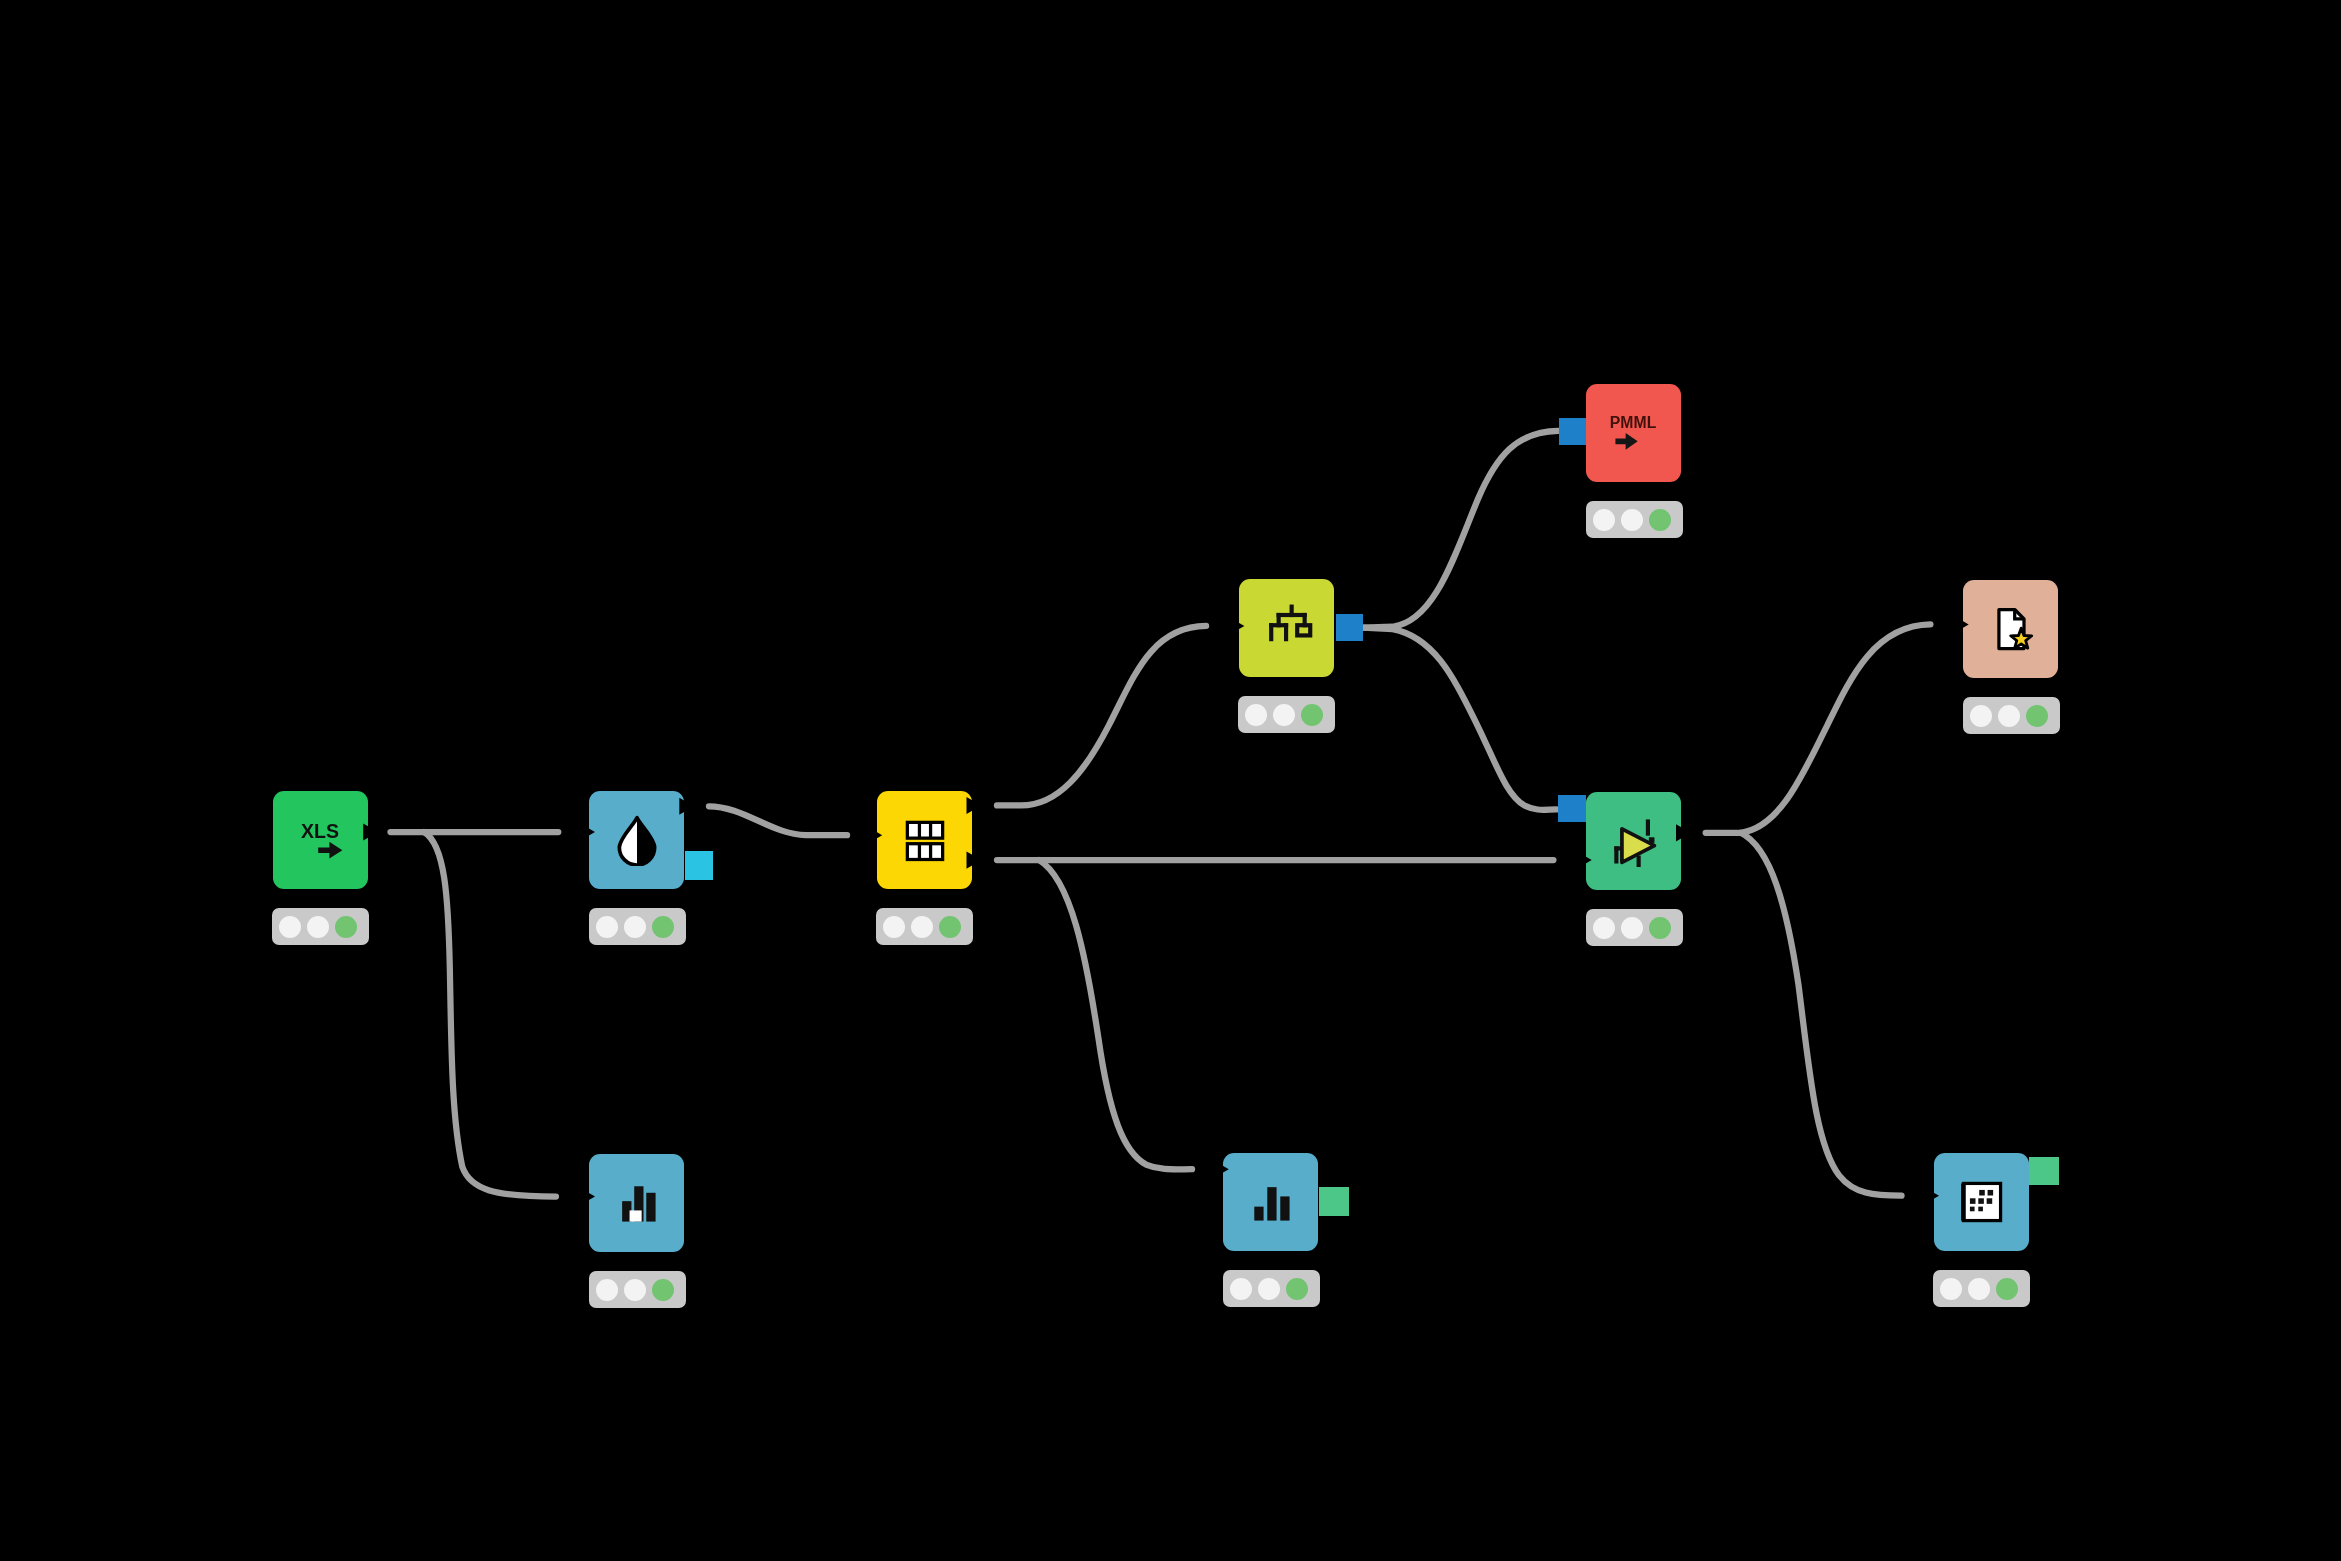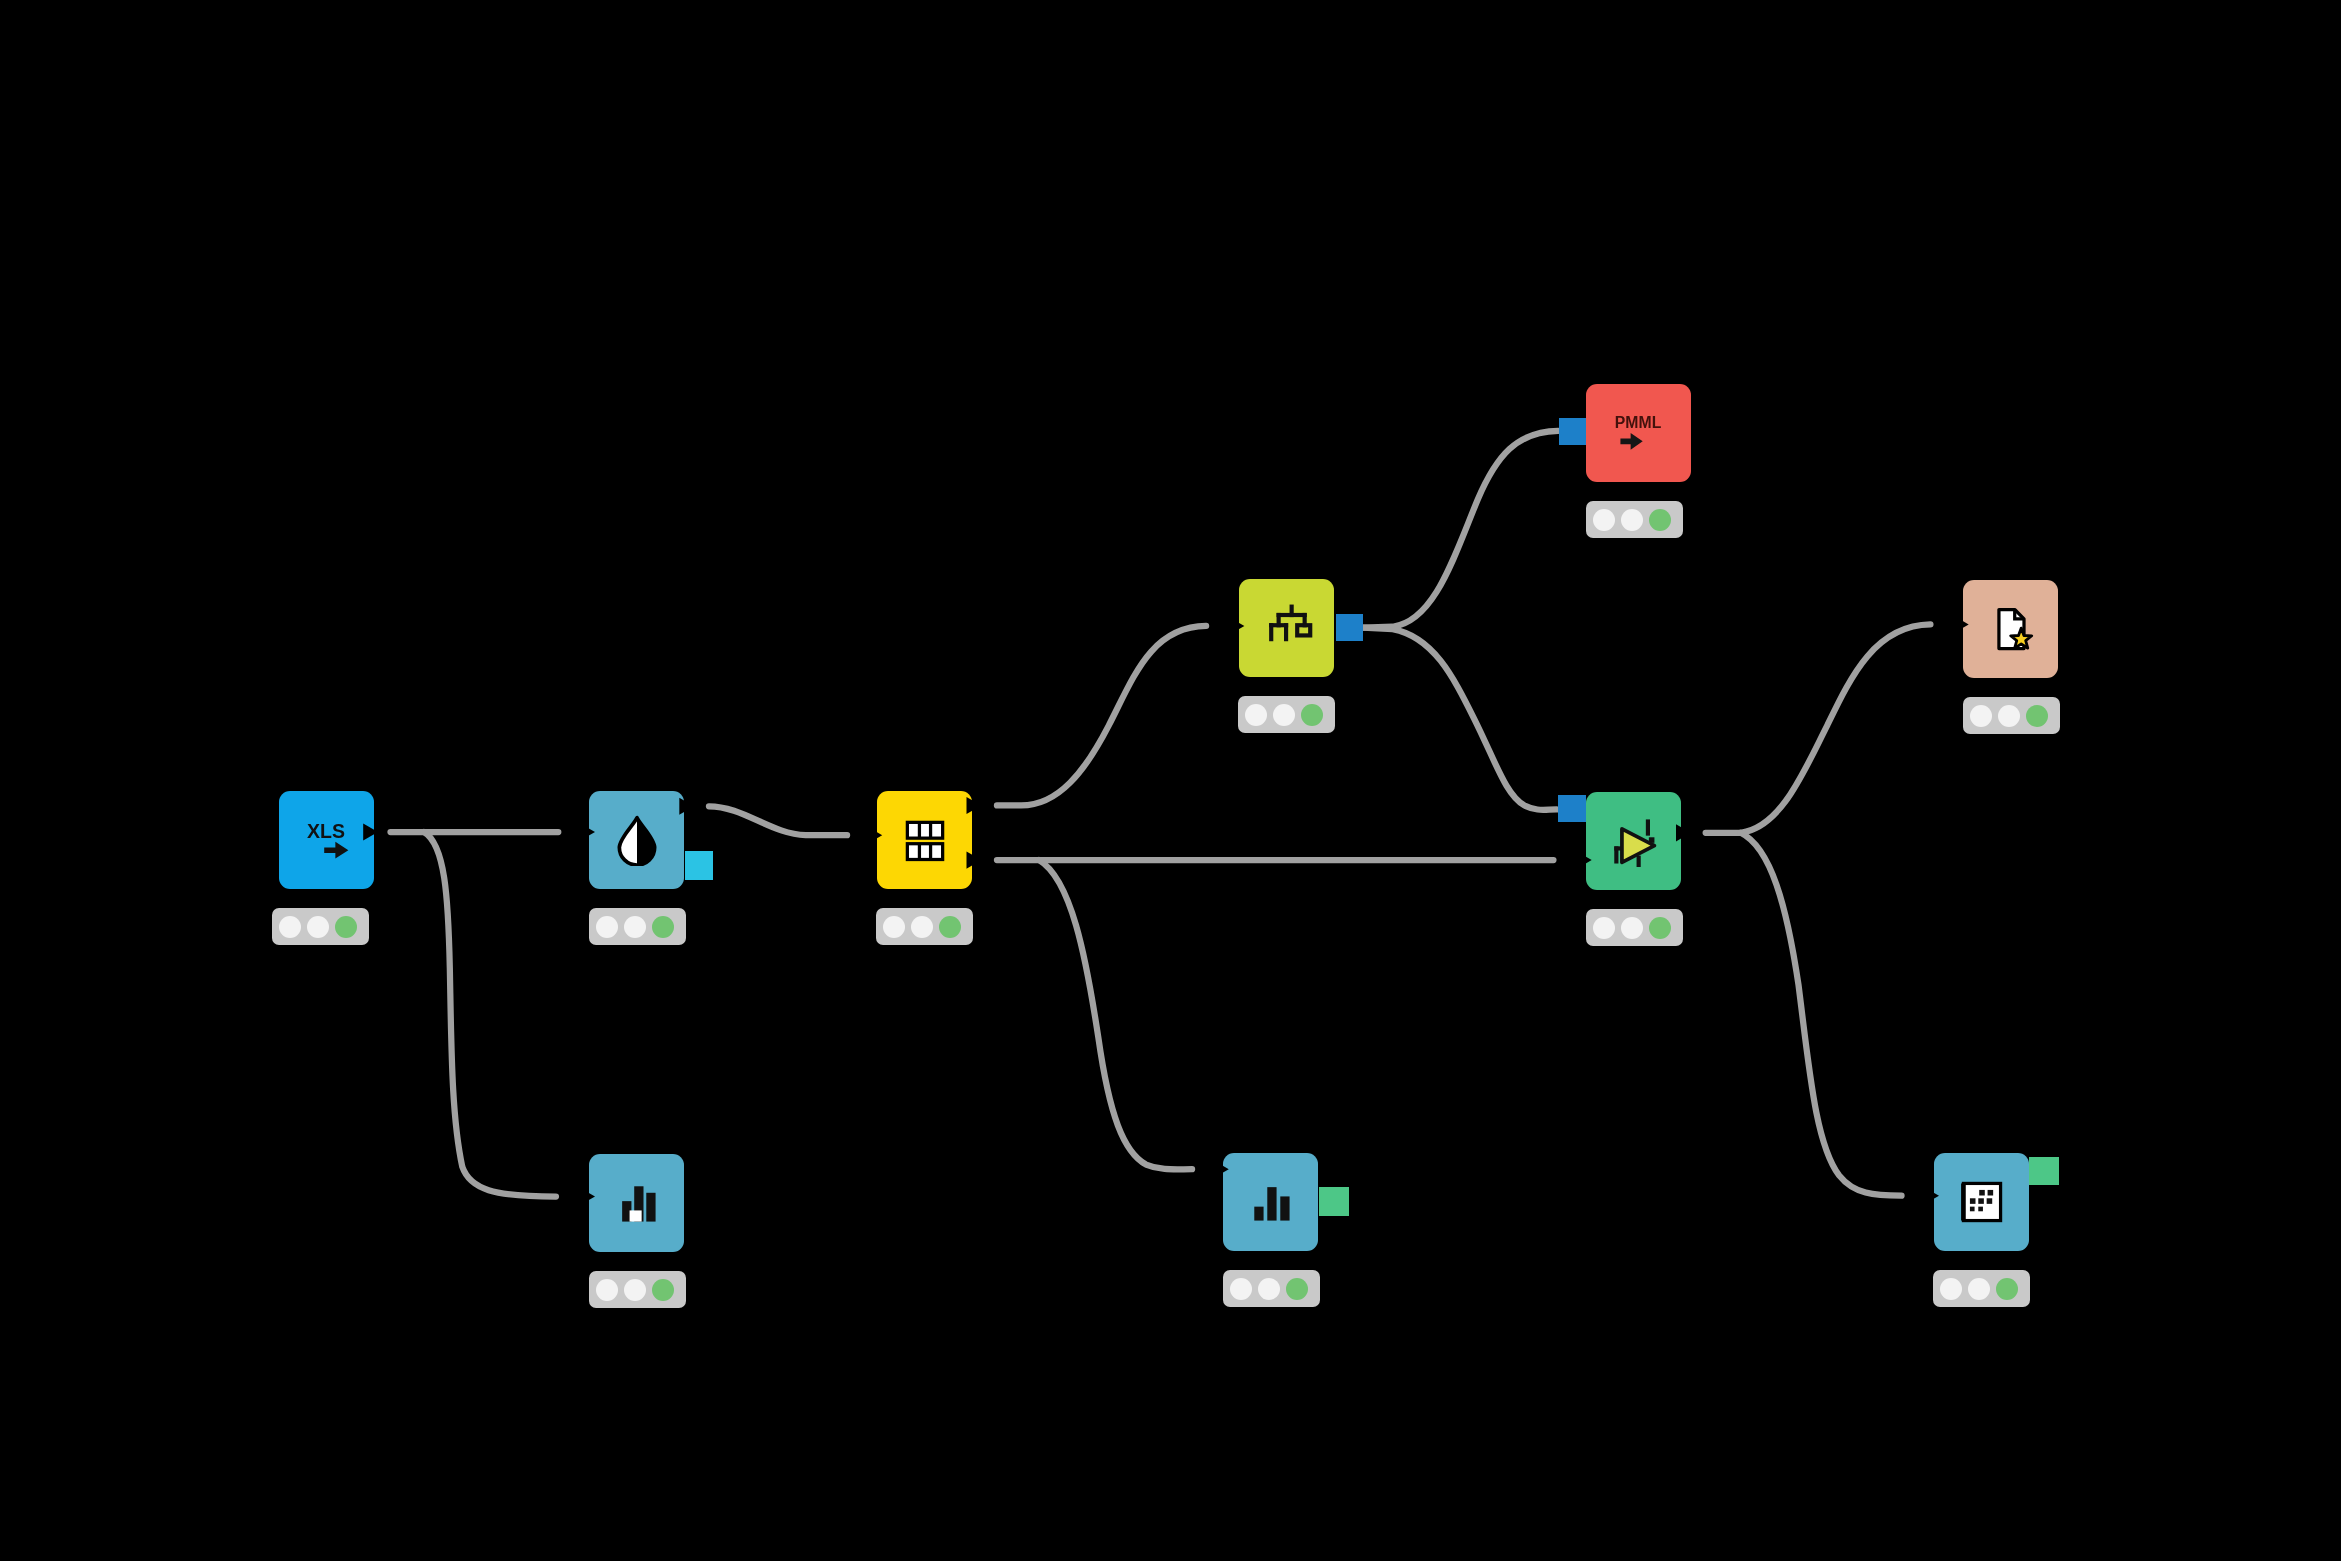--- a/index.html
+++ b/index.html
@@ -27,21 +27,21 @@
       <path d="M543 1066 C570 1082 574 1150 576 1240 C578 1340 578 1430 592 1495 C602 1524 632 1533 712 1533" class="wire" stroke="#A1A1A1" stroke-width="8"></path>
       <path d="M908 1033 C952 1033 988 1069 1032 1070 L1085 1070" class="wire" stroke="#A1A1A1" stroke-width="8"></path>
       <path d="M1277 1032 L1308 1032 C1356 1032 1390 988 1420 930 C1452 868 1474 803 1545 802" class="wire" stroke="#A1A1A1" stroke-width="8"></path>
       <path d="M1277 1102 L1990 1102" class="wire" stroke="#A1A1A1" stroke-width="8"></path>
       <path d="M1331 1102 C1372 1126 1391 1225 1407 1330 C1421 1428 1439 1476 1468 1492 C1487 1500 1506 1498 1527 1498" class="wire" stroke="#A1A1A1" stroke-width="8"></path>
       <path d="M1746 804 L1784 803 C1838 796 1863 712 1893 640 C1917 584 1943 553 1996 552" class="wire" stroke="#A1A1A1" stroke-width="8"></path>
       <path d="M1746 804 L1784 806 C1836 816 1861 866 1888 920 C1916 976 1929 1019 1953 1032 C1969 1040 1979 1037 1994 1037" class="wire" stroke="#A1A1A1" stroke-width="8"></path>
       <path d="M2185 1067 L2230 1067 C2282 1060 2311 988 2341 929 C2371 867 2402 801 2473 800" class="wire" stroke="#A1A1A1" stroke-width="8"></path>
       <path d="M2230 1067 C2269 1086 2289 1162 2304 1262 C2318 1372 2326 1466 2356 1506 C2375 1530 2401 1532 2436 1532" class="wire" stroke="#A1A1A1" stroke-width="8"></path>
     </svg>
-    <div class="node" style="left: 279px; top: 791px; width: 95px; height: 98px; background: #0ea5e9;">
+    <div class="node" style="left: 273px; top: 791px; width: 95px; height: 98px; background: #22c55e;">
       <div class="icon">
         <svg class="isvg" viewBox="0 0 56 56">
           <text x="27" y="26" text-anchor="middle" style="font-family:'Liberation Sans',sans-serif;font-weight:700;font-size:21px;fill:#111111">XLS</text>
     <path d="M25 36 h12 v-6 l14 9 -14 9 v-6 h-12 z" fill="#111111"></path>
         </svg>
       </div>
     </div>
     <div class="tl" style="left: 272px; top: 908px; width: 97px; height: 37px; background: rgb(201, 201, 201);">
       <span class="dot" style="background: rgb(243, 243, 243);"></span>
       <span class="dot" style="background: rgb(243, 243, 243);"></span>
@@ -98,21 +98,21 @@
           </g>
         </svg>
       </div>
     </div>
     <div class="tl" style="left: 1238px; top: 696px; width: 97px; height: 37px; background: rgb(201, 201, 201);">
       <span class="dot" style="background: rgb(243, 243, 243);"></span>
       <span class="dot" style="background: rgb(243, 243, 243);"></span>
       <span class="dot" style="background: rgb(114, 196, 113);"></span>
     </div>
     <div class="port-square" style="left: 1559px; top: 418px; width: 27px; height: 27px; background: rgb(29, 128, 201);"></div>
-    <div class="node" style="left: 1586px; top: 384px; width: 105px; height: 98px; background: rgb(241, 87, 79);">
+    <div class="node" style="left: 1586px; top: 384px; width: 95px; height: 98px; background: rgb(241, 87, 79);">
       <div class="icon">
         <svg class="isvg" viewBox="0 0 56 56">
           <text x="27" y="23" text-anchor="middle" style="font-family:'Liberation Sans',sans-serif;font-weight:700;font-size:17px;fill:#43110c">PMML</text>
     <path d="M8 34 h11 v-6 l13 9 -13 9 v-6 h-11 z" fill="#161616"></path>
         </svg>
       </div>
     </div>
     <div class="tl" style="left: 1586px; top: 501px; width: 97px; height: 37px; background: rgb(201, 201, 201);">
       <span class="dot" style="background: rgb(243, 243, 243);"></span>
       <span class="dot" style="background: rgb(243, 243, 243);"></span>

